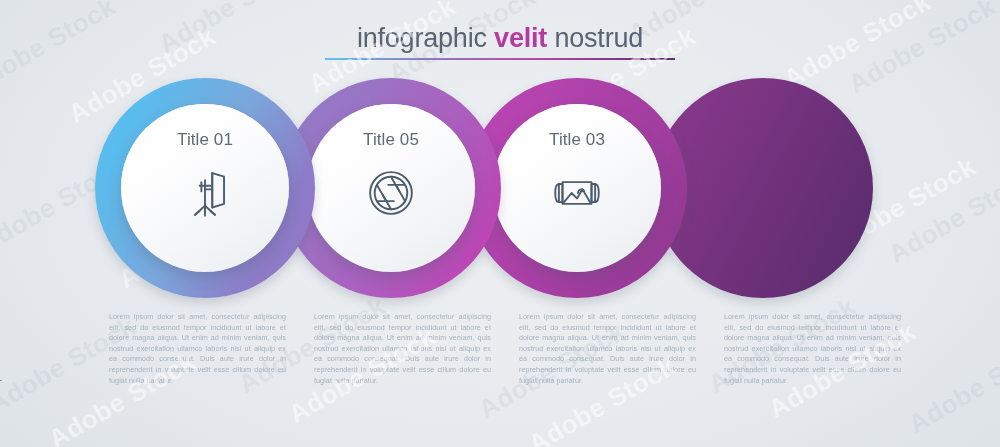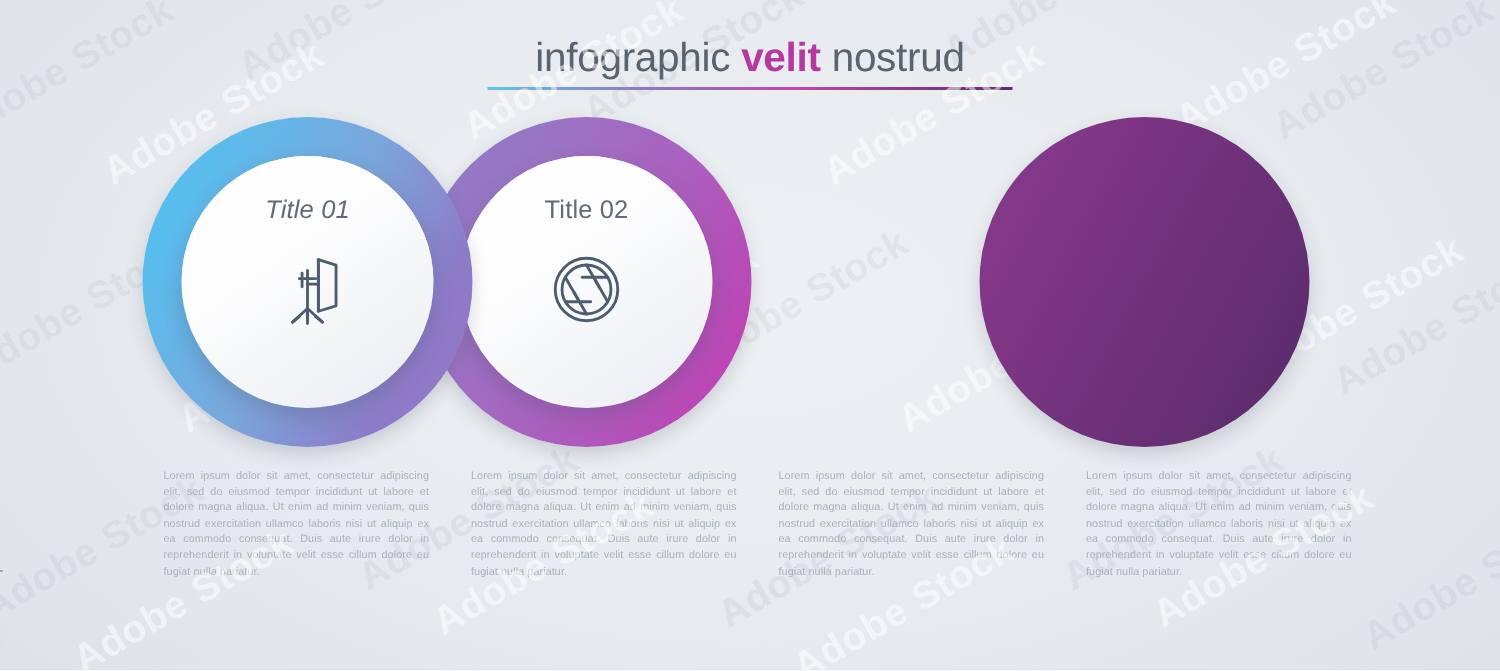--- a/index.html
+++ b/index.html
@@ -52,21 +52,21 @@
     width:820px;
     height:220px;
   }
 
   .node {
     position:absolute;
     top:0;
     width:220px;
     height:220px;
   }
-  .node.n0 { left:0px;   z-index:4;font-style:italic; }
+  .node.n0 { left:0px;   z-index:4; }
   .node.n1 { left:186px; z-index:3; }
   .node.n2 { left:372px; z-index:2; }
   .node.n3 { left:558px; z-index:1; }
 
   
   .ring {
     position:absolute;
     inset:0;
     border-radius:50%;
     box-shadow:0 5px 11px rgba(80,90,110,0.22);
@@ -221,37 +221,59 @@
             <line x1="21" y1="56" x2="26" y2="52"></line>
             <line x1="43" y1="56" x2="38" y2="52"></line>
           </svg>
         </div>
       </div>
     </div>
 
     <div class="node n1">
       <div class="ring r1"></div>
       <div class="disc">
-        <div class="node-title">Title 02</div>
+        <div class="node-title">Title 05</div>
         <div class="node-icon">
           <svg viewBox="0 0 64 64" aria-hidden="true">
             <circle cx="32" cy="32" r="23"></circle>
             <circle cx="32" cy="32" r="18"></circle>
 
             <path d="M32 14 L41.4 30.3"></path>
             <path d="M47.6 23 L28.9 23"></path>
             <path d="M47.6 41 L38.2 24.7"></path>
             <path d="M32 50 L22.6 33.7"></path>
             <path d="M16.4 41 L35.1 41"></path>
             <path d="M16.4 23 L25.8 39.3"></path>
           </svg>
         </div>
       </div>
     </div>
 
+    <div class="node n2">
+      <div class="ring r2"></div>
+      <div class="disc">
+        <div class="node-title">Title 03</div>
+        <div class="node-icon">
+          <svg viewBox="0 0 64 64" aria-hidden="true">
+
+            <path d="M12 22 C9 22 8 25 8 32 C8 39 9 42 12 42 L16 42 L16 22 Z"></path>
+            <line x1="12" y1="22" x2="12" y2="42"></line>
+
+            <path d="M52 22 C55 22 56 25 56 32 C56 39 55 42 52 42 L48 42 L48 22 Z"></path>
+            <line x1="52" y1="22" x2="52" y2="42"></line>
+
+            <rect x="16" y="20" width="32" height="24"></rect>
+
+            <path d="M17 43 L26 32 L32 38 L38 28 L47 43"></path>
+
+            <path d="M33 32 C34 27 39 27 40 30"></path>
+          </svg>
+        </div>
+      </div>
+    </div>
 
     <div class="node n3">
       <div class="ring r3"></div>
     </div>
 
   </div>
 
   <div id="descs">
     <div class="desc">Lorem ipsum dolor sit amet, consectetur adipiscing elit, sed do eiusmod tempor incididunt ut labore et dolore magna aliqua. Ut enim ad minim veniam, quis nostrud exercitation ullamco laboris nisi ut aliquip ex ea commodo consequat. Duis aute irure dolor in reprehenderit in voluptate velit esse cillum dolore eu fugiat nulla pariatur.</div>
     <div class="desc">Lorem ipsum dolor sit amet, consectetur adipiscing elit, sed do eiusmod tempor incididunt ut labore et dolore magna aliqua. Ut enim ad minim veniam, quis nostrud exercitation ullamco laboris nisi ut aliquip ex ea commodo consequat. Duis aute irure dolor in reprehenderit in voluptate velit esse cillum dolore eu fugiat nulla pariatur.</div>

